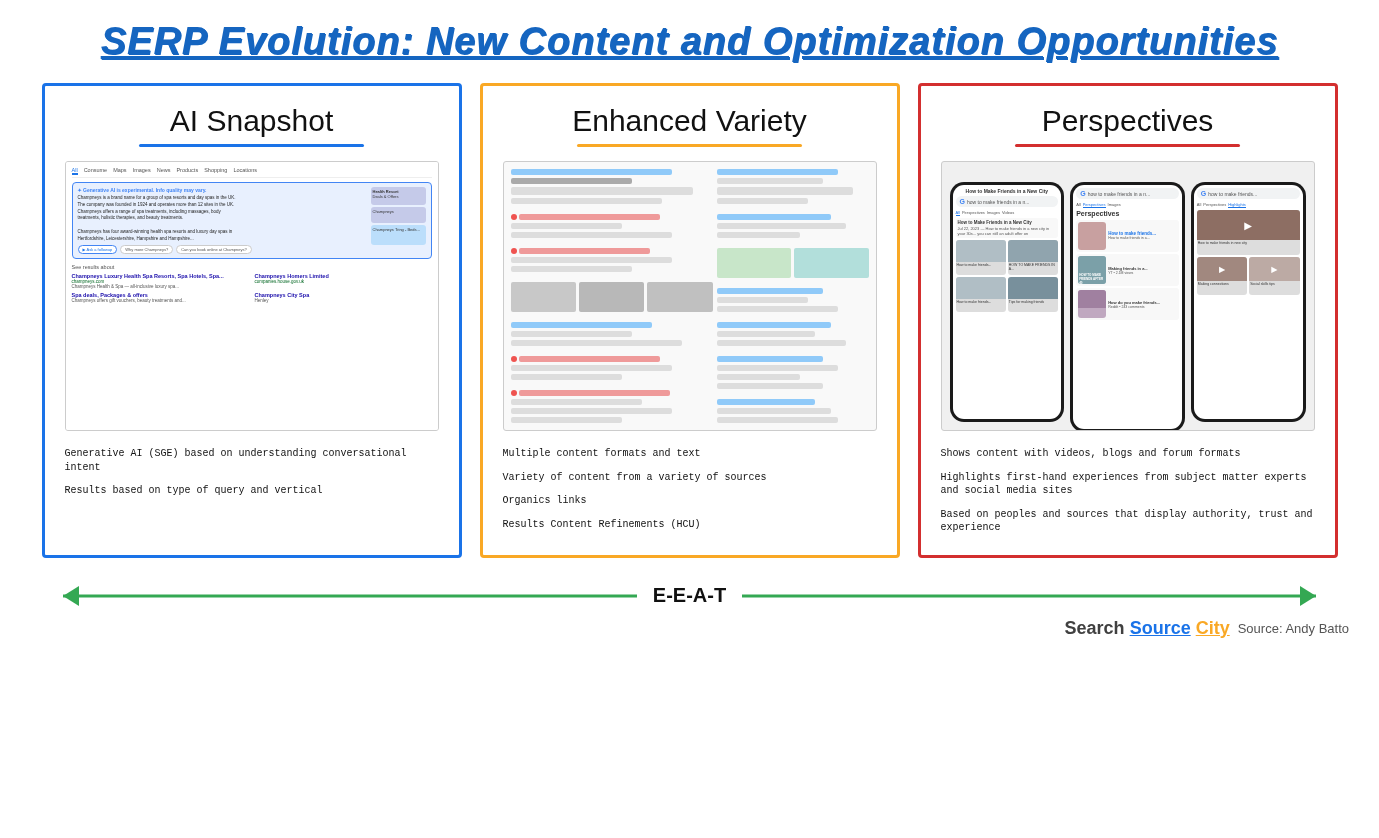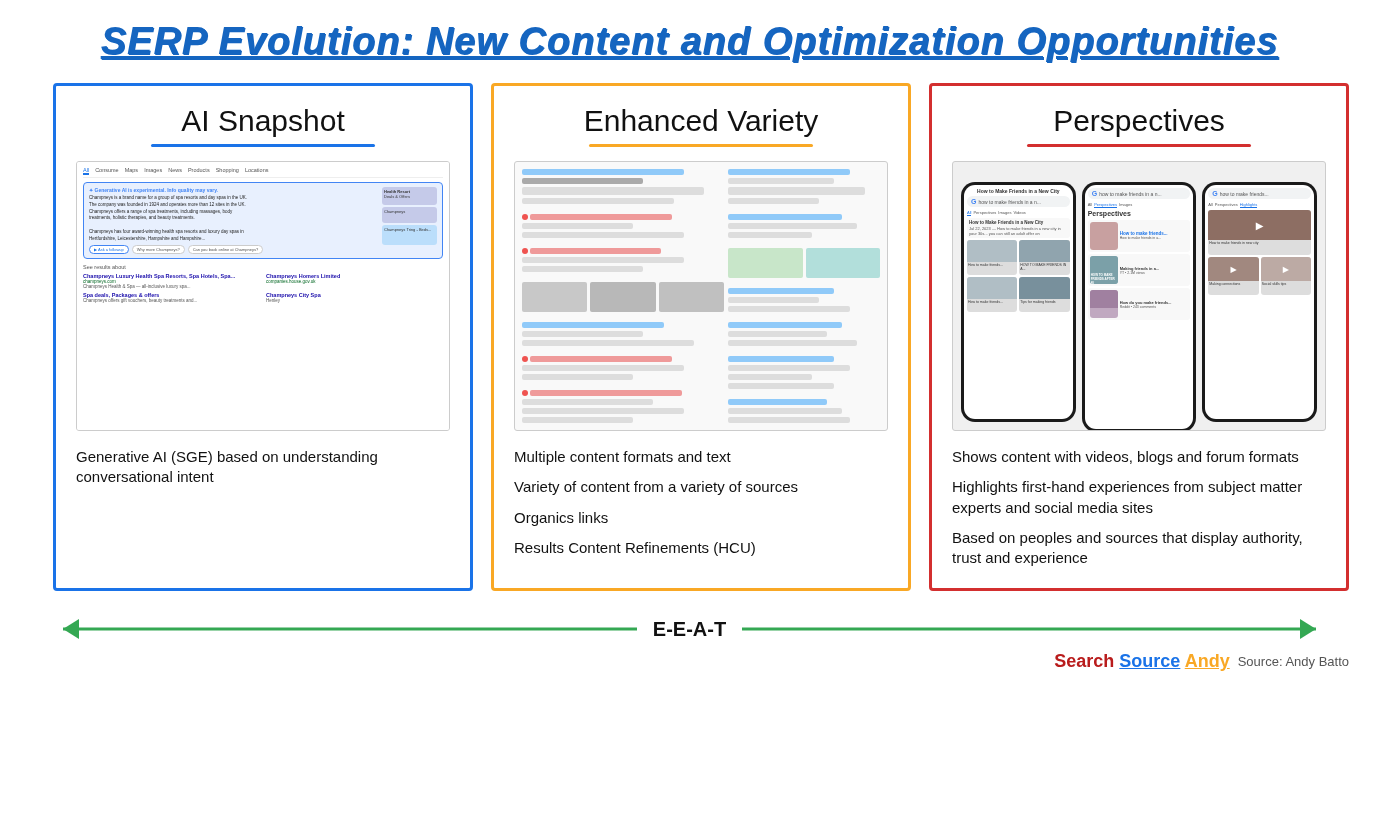--- a/index.html
+++ b/index.html
@@ -21,21 +21,21 @@
       margin-bottom: 20px;
       letter-spacing: 1px;
       font-style: italic;
       text-decoration: underline;
       text-decoration-color: #1565c0;
     }
 
     .cards-container {
       display: flex;
       gap: 18px;
-      justify-content: flex-end;
+      justify-content: center;
       align-items: stretch;
       margin-bottom: 18px;
     }
 
     .card {
       flex: 1;
       border: 3px solid;
       border-radius: 4px;
       padding: 18px 20px 20px 20px;
       display: flex;
@@ -140,23 +140,24 @@
     }
 
     .card-bullets {
       flex: 1;
       display: flex;
       flex-direction: column;
       gap: 10px;
     }
 
     .bullet-item {
-      font-size: 15px;
+      font-size: 10px;
       color: #111;
       line-height: 1.35;
+      font-family: Liberation Mono, monospace;
     }
 
     
     .bottom-section {
       display: flex;
       flex-direction: column;
       align-items: center;
       margin-top: 4px;
       position: relative;
     }
@@ -210,21 +211,21 @@
       justify-content: flex-end;
       align-items: center;
       gap: 8px;
       margin-top: 2px;
       width: 100%;
     }
     .footer-logo {
       font-size: 18px;
       font-weight: bold;
     }
-    .footer-logo-search { color: #b91c1c; }
+    .footer-logo-search { color: #404040; }
     .footer-logo-engine { color: #1a73e8; text-decoration: underline; }
     .footer-logo-land { color: #f9a825; text-decoration: underline; }
     .footer-source {
       font-size: 13px;
       color: #555;
     }
 
     
     .ai-snapshot-detail {
       width: 100%;
@@ -335,20 +336,21 @@
           </div>
           <div style="flex:1;">
             <div style="font-size:5.5px;color:#1a0dab;font-weight:bold;">Champneys City Spa</div>
             <div style="font-size:4.5px;color:#555;">Henley</div>
           </div>
         </div>
       </div>
     </div>
     <div class="card-bullets">
       <p class="bullet-item">Generative AI (SGE) based on understanding conversational  intent</p>
+      <p class="bullet-item">Results based on type of query and vertical</p>
     </div>
   </div>
 
   <div class="card card-yellow">
     <h2 class="card-title">Enhanced Variety</h2>
     <div class="card-underline underline-yellow"></div>
     <div class="card-screenshot screenshot-enhanced">
       <div class="enhanced-detail">
         <div class="enhanced-left">
 
@@ -581,17 +583,17 @@
     <div class="eeat-arrow-line"></div>
     <div class="eeat-arrow-left"></div>
     <div class="eeat-arrow-right"></div>
     <span class="eeat-label">E-E-A-T</span>
   </div>
   <div class="footer-row">
     <div class="footer-logo">
       <span class="footer-logo-search">Search</span>
       <span class="footer-logo-engine">Source</span>
       <span style="color:#1a73e8;"> </span>
-      <span class="footer-logo-land">Andy</span>
+      <span class="footer-logo-land">City</span>
     </div>
     <span class="footer-source">Source: Andy Batto</span>
   </div>
 </div>
 
 </body></html>

